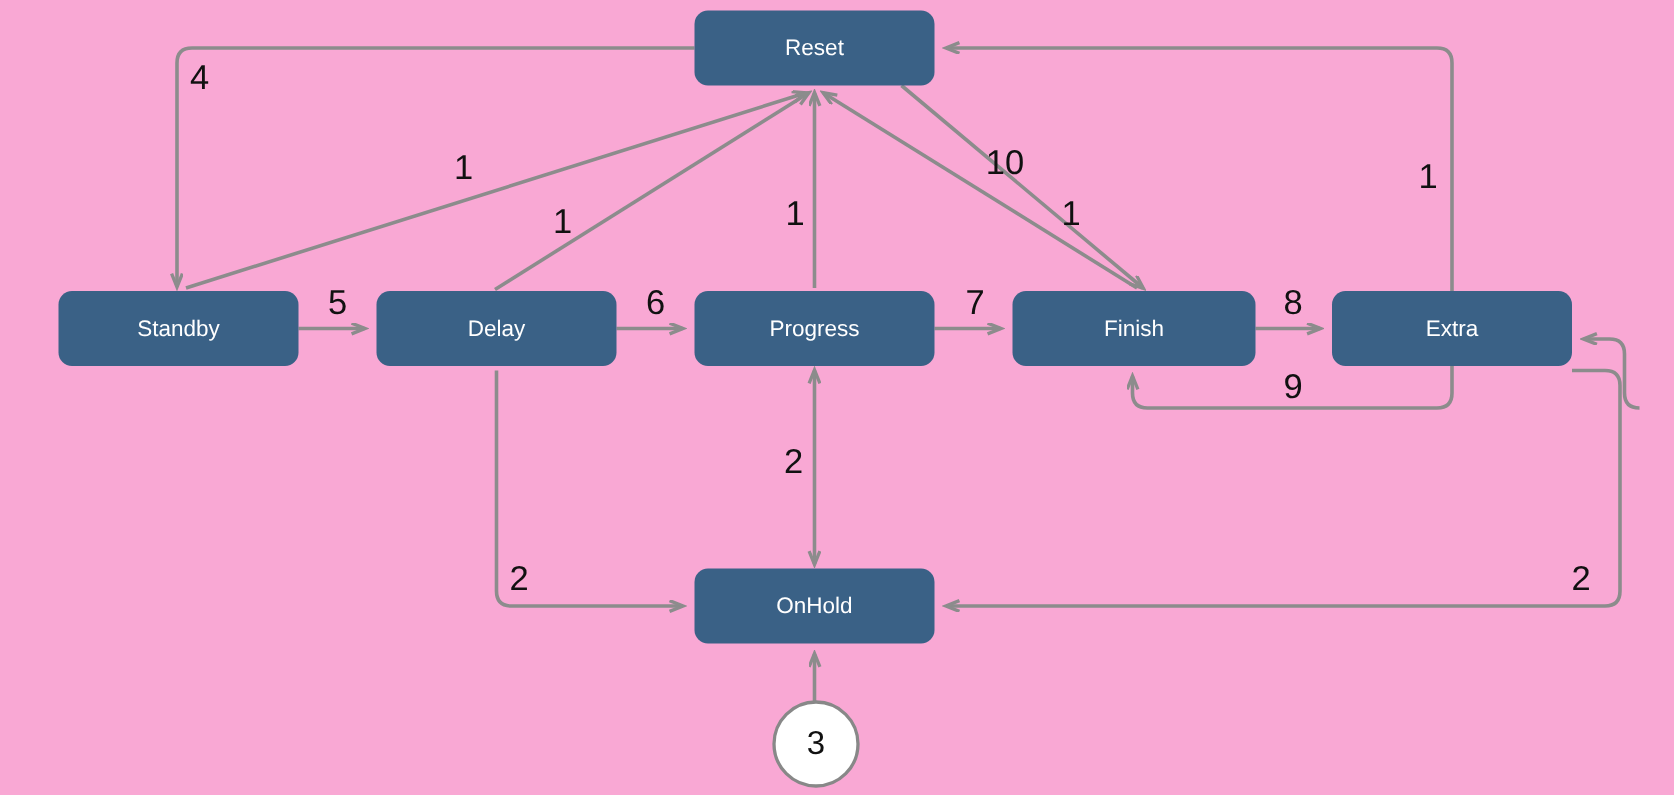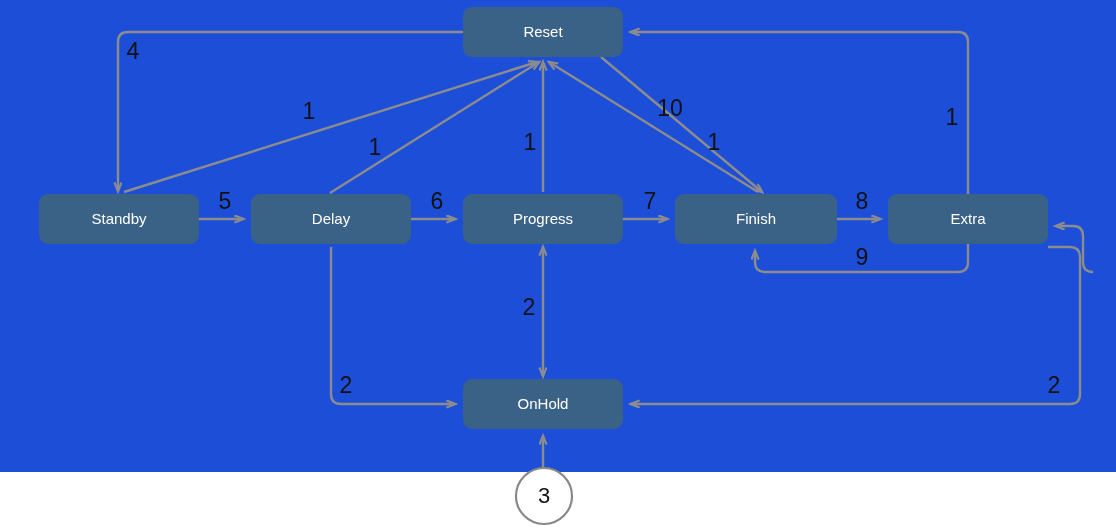--- a/index.html
+++ b/index.html
@@ -9,22 +9,22 @@
   }
   body {
     width: 1116px;
     height: 530px;
     font-family: "Liberation Sans", sans-serif;
     overflow: hidden;
   }
   #diagram-root {
     position: relative;
     width: 1116px;
-    height: 472px;
-    background: #1d4ed8;
+    height: 530px;
+    background: #f9a8d4;
     text-decoration: underline;
   }
   svg#state-graph {
     position: absolute;
     left: 0;
     top: 0;
     width: 1116px;
     height: 530px;
   }
   .node-rect {

